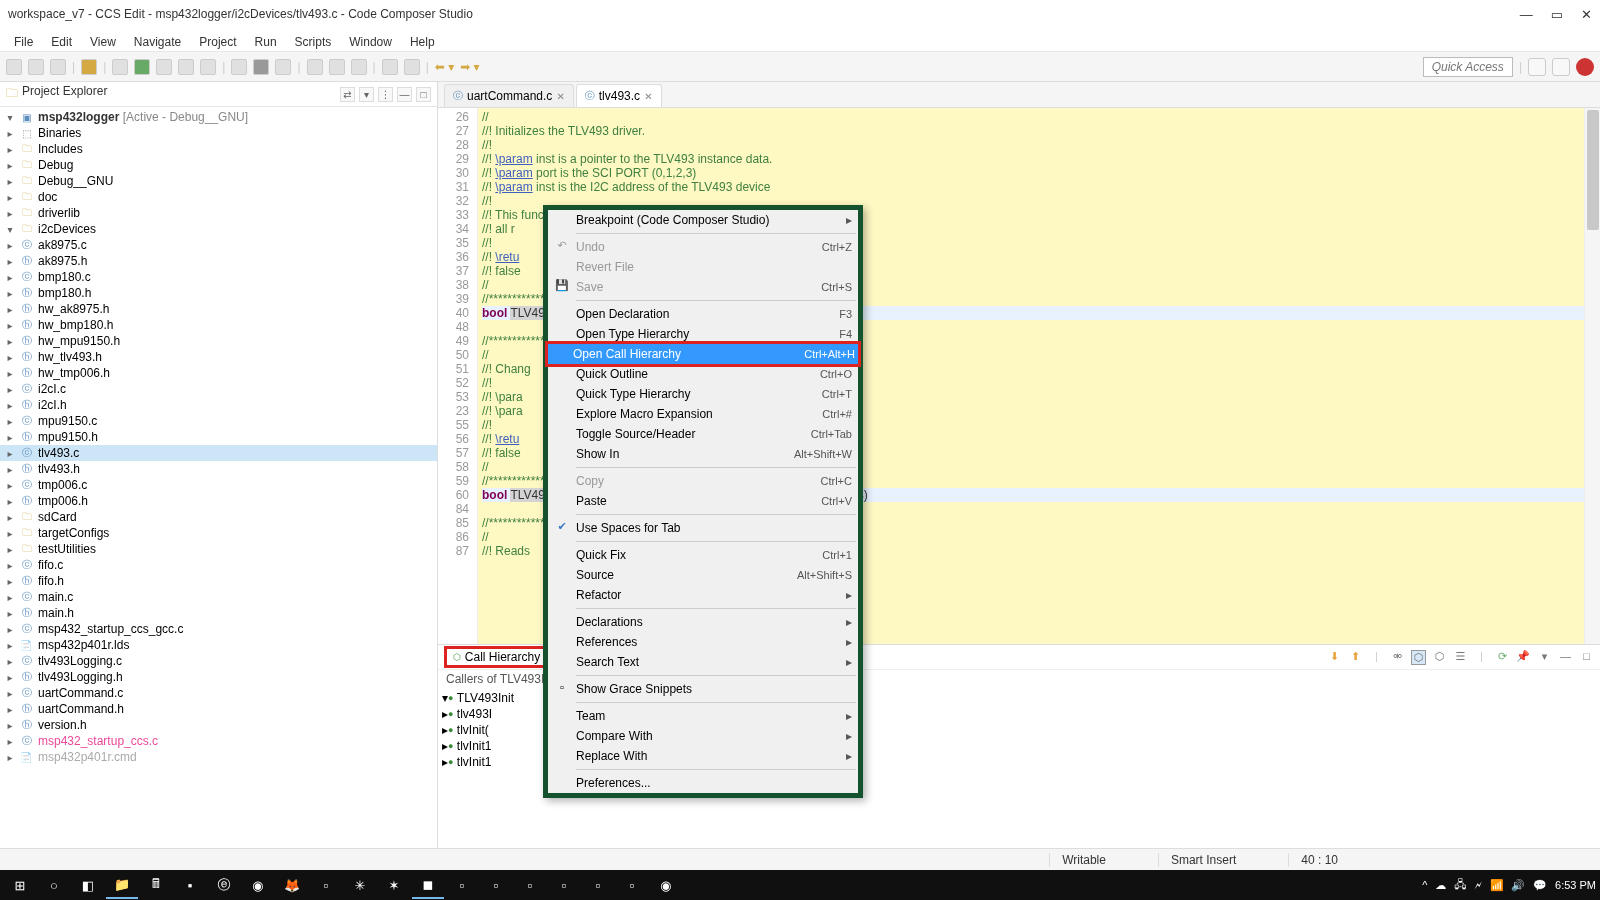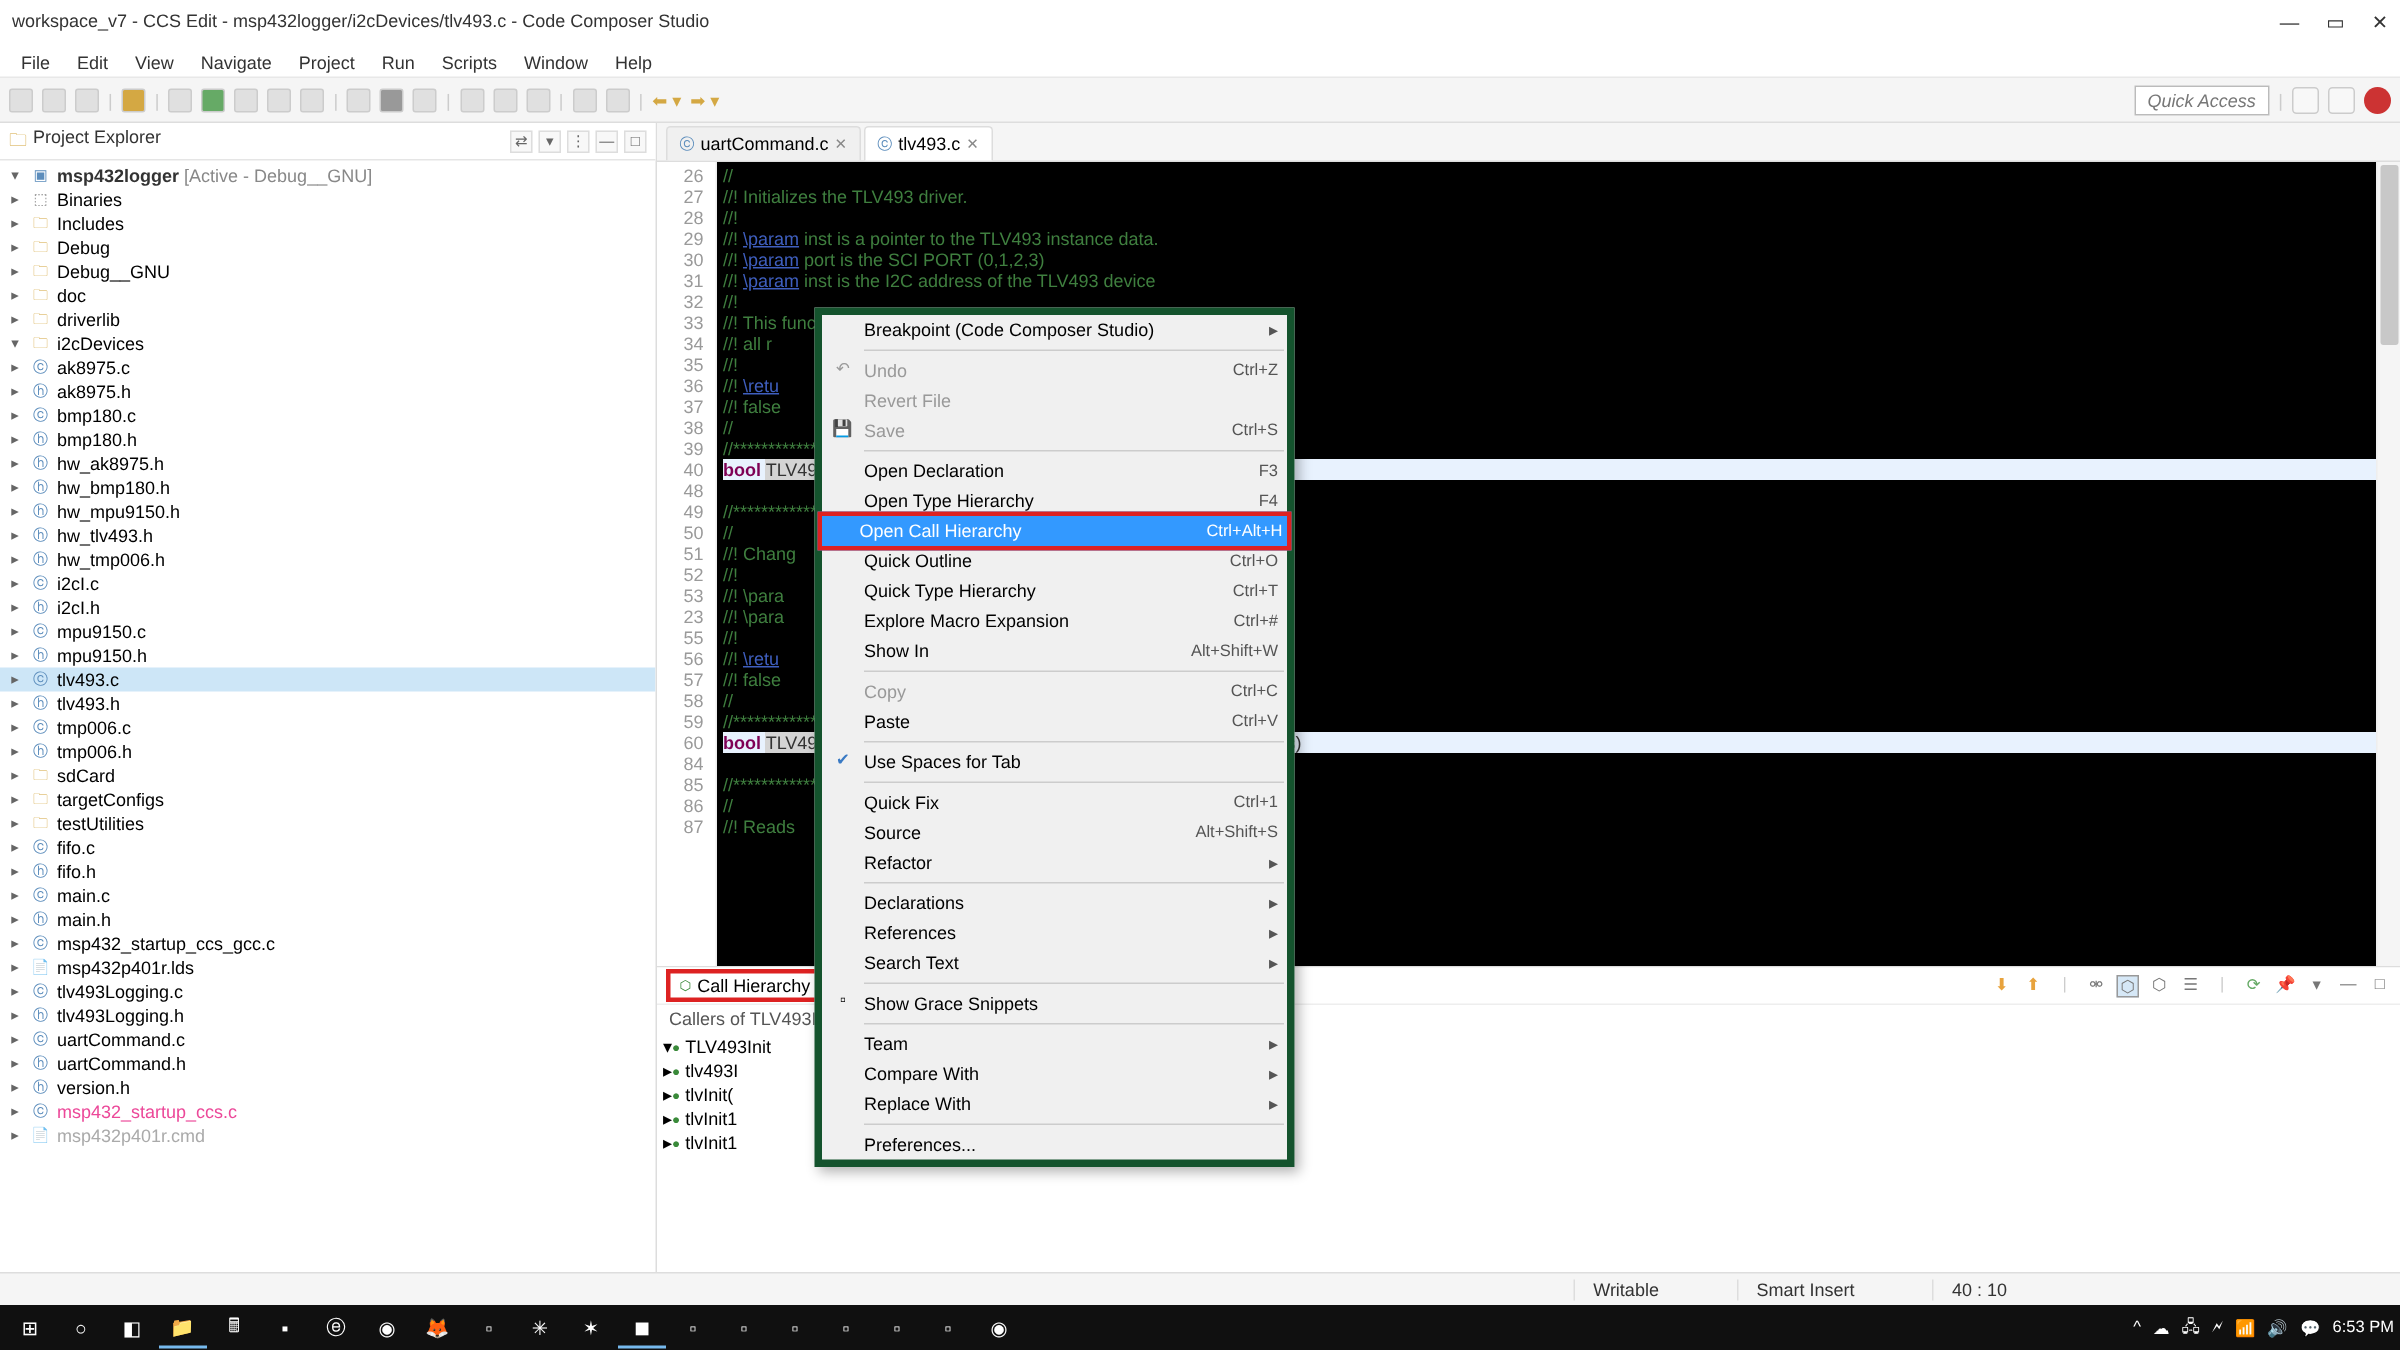--- a/index.html
+++ b/index.html
@@ -30,21 +30,21 @@
 .tree .fico{ width:16px;height:14px;margin:0 3px;display:inline-flex;align-items:center;justify-content:center;font-size:10px;}
 .folder{color:#d4a843;}
 .cfile{color:#5c8dbc;}
 .hfile{color:#5c8dbc;}
 .pad1{padding-left:14px;} .pad2{padding-left:28px;} .pad3{padding-left:42px;}
 .editor { flex:1; display:flex; flex-direction:column; background:#fff;}
 .tabs { height:26px; background:#f5f5f5; border-bottom:1px solid #ddd; display:flex; align-items:flex-end; padding-left:6px;}
 .tab { padding:4px 8px; background:#f0f0f0; border:1px solid #ddd; border-bottom:none; margin-right:2px; display:flex; gap:4px; align-items:center; border-radius:3px 3px 0 0;}
 .tab.active { background:#fff; }
 .tab .x{color:#888;font-size:10px;}
-.code { flex:1; background:#000000; display:flex; font-family:Consolas,monospace; font-size:12px; position:relative; overflow:hidden;}
+.code { flex:1; background:#fef9c3; display:flex; font-family:Consolas,monospace; font-size:12px; position:relative; overflow:hidden;}
 .gutter { width:40px; background:#fff; text-align:right; padding:2px 8px 2px 2px; color:#9a9a9a; border-right:1px solid #eee;}
 .gutter div{height:14px;line-height:14px;}
 .codelines { flex:1; padding:2px 4px; white-space:pre; color:#333;}
 .codelines div{height:14px;line-height:14px;}
 .cmt{color:#3f7f3f;}
 .kw{color:#7f0055;font-weight:bold;}
 .hl{background:#e8f2fe;}
 .tag{color:#3f5fbf;text-decoration:underline;}
 .vsb{position:absolute;right:0;top:0;bottom:0;width:16px;background:#f5f5f5;border-left:1px solid #eee;}
 .vsb .thumb{width:12px;margin:2px;height:120px;background:#c8c8c8;border-radius:2px;}
@@ -527,20 +527,24 @@
     </div>
     <div class="mi">
       <span>Quick Type Hierarchy</span>
       <span class="shc">Ctrl+T</span>
     </div>
     <div class="mi">
       <span>Explore Macro Expansion</span>
       <span class="shc">Ctrl+#</span>
     </div>
     <div class="mi">
+      <span>Toggle Source/Header</span>
+      <span class="shc">Ctrl+Tab</span>
+    </div>
+    <div class="mi">
       <span>Show In</span>
       <span class="shc">Alt+Shift+W</span>
     </div>
     <div class="sep"></div>
     <div class="mi dis">
       <span>Copy</span>
       <span class="shc">Ctrl+C</span>
     </div>
     <div class="mi">
       <span>Paste</span>

